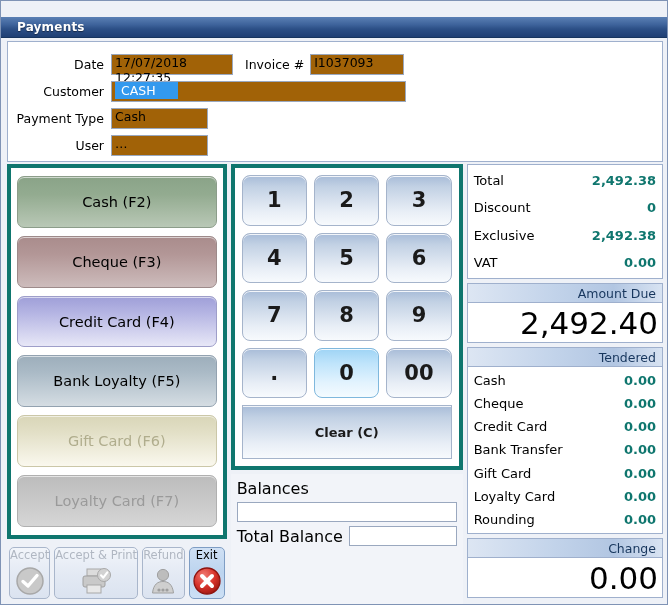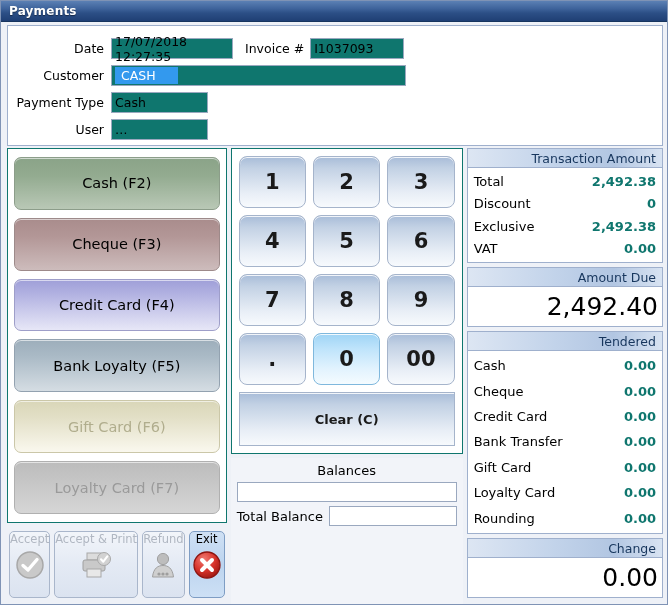--- a/index.html
+++ b/index.html
@@ -22,21 +22,22 @@
   }
 
   
   .titlebar {
     height: 21px;
     flex: 0 0 21px;
     background: linear-gradient(to bottom, #5b80b4 0%, #3e639b 38%, #2c4f86 60%, #1f3f74 100%);
     border-bottom: 1px solid #17355f;
     display: flex;
     align-items: center;
-    padding-left: 8px;
+    padding-left: 16px;
+    margin-top: 16px;
   }
   .titlebar-text {
     color: #ffffff;
     font-size: 12px;
     font-weight: bold;
     letter-spacing: 0.2px;
     text-shadow: 0 1px 1px rgba(0,0,0,.45);
   }
 
   
@@ -60,25 +61,25 @@
     width: 95px;
     text-align: right;
     padding-right: 7px;
     font-size: 12.5px;
     color: #000000;
     flex: 0 0 95px;
   }
   .finput {
     height: 21px;
     border: 1px solid #9aa8bf;
-    background: #0f766e;
+    background: #a16207;
     font-size: 12.5px;
     color: #000;
     display: flex;
-    align-items: center;
+    align-items: flex-start;
     padding: 0 3px;
     font-family: "DejaVu Sans", sans-serif;
   }
   .finput.date { width: 122px; }
   .finput.invoice { width: 94px; }
   .finput.customer { width: 295px; }
   .finput.ptype { width: 97px; }
   .finput.user { width: 97px; }
   .inline-label {
     font-size: 12.5px;
@@ -97,21 +98,21 @@
   .body {
     flex: 1 1 auto;
     display: flex;
     padding: 0 4px 0 6px;
     gap: 4px;
     min-height: 0;
   }
 
   .panel {
     background: #ffffff;
-    border: 1px solid #0f766e;
+    border: 4px solid #0f766e;
     box-shadow: inset 0 0 0 1px #ffffff;
   }
 
   
   .col-left {
     flex: 0 0 192px;
     display: flex;
     flex-direction: column;
     min-height: 0;
   }
@@ -221,21 +222,21 @@
     flex: 1 1 auto;
     margin-top: 4px;
     padding: 5px 6px 4px 6px;
     display: flex;
     flex-direction: column;
     gap: 4px;
     background: #f2f4f9;
     border: none;
     box-shadow: none;
   }
-  .bal-label { font-size: 13px; color: #000; text-align: center; }
+  .bal-label { font-size: 16px; color: #000; }
   .bal-input {
     height: 20px;
     border: 1px solid #9aa8bf;
     background: #ffffff;
   }
   .bal-row { display: flex; align-items: center; gap: 6px; }
   .bal-row .bal-input { flex: 1 1 auto; }
 
   
   .col-right {
@@ -272,21 +273,21 @@
     flex: 1 1 0;
     font-size: 13px;
   }
   .lrow .lbl { color: #000; }
   .lrow .val { font-weight: bold; color: #0f766e; }
   .bignum {
     flex: 1 1 auto;
     display: flex;
     align-items: center;
     justify-content: flex-end;
-    font-size: 25px;
+    font-size: 31px;
     color: #000;
     padding-right: 4px;
   }
   .sect.amount-due { flex: 0 0 60px; }
   .sect.transaction { flex: 0 0 115px; }
   .sect.tendered { flex: 1 1 auto; }
   .sect.change { flex: 0 0 60px; }
 </style>
 </head>
 <body>
@@ -438,21 +439,20 @@
         <div class="bal-row">
           <span class="bal-label">Total Balance</span>
           <div class="bal-input"></div>
         </div>
       </div>
     </div>
 
     <div class="col-right">
 
       <div class="sect transaction">
-        <div class="sect-head">Transaction Amount</div>
         <div class="sect-body">
           <div class="lrow">
             <span class="lbl">Total</span>
             <span class="val">2,492.38</span>
           </div>
           <div class="lrow">
             <span class="lbl">Discount</span>
             <span class="val">0</span>
           </div>
           <div class="lrow">

